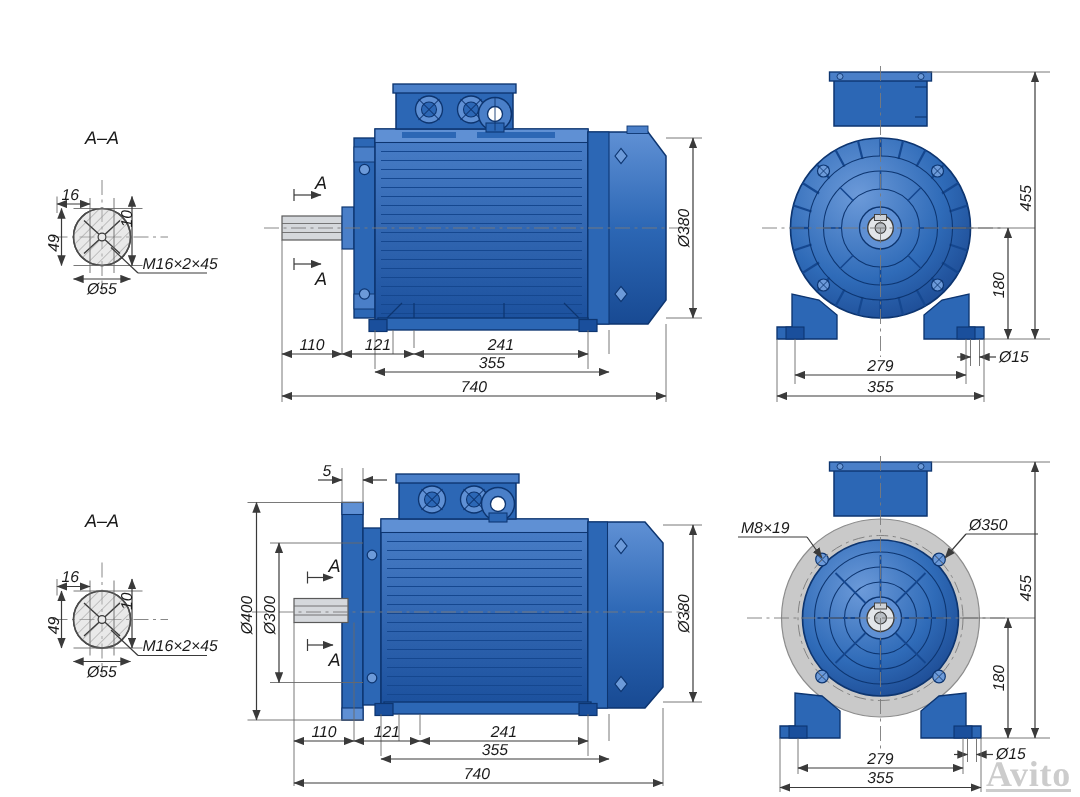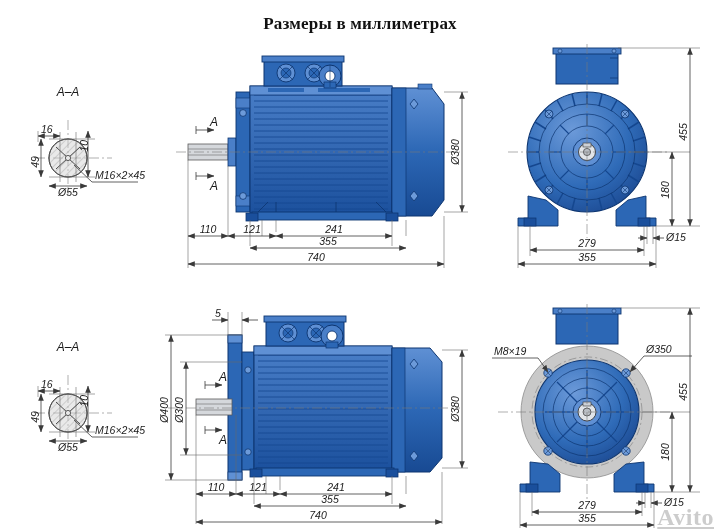--- a/index.html
+++ b/index.html
@@ -41,21 +41,20 @@
     letter-spacing: 0.5px;
     user-select: none;
     text-decoration: underline;
   }
 </style>
 </head>
 <body>
 
 <div id="page">
 
-  <div id="page-title">Размеры в миллиметрах</div>
 
   <svg class="drawing" viewBox="0 0 720 531">
     <defs>
       <marker id="ar" markerWidth="9" markerHeight="7" refX="8.5" refY="3.5" orient="auto">
         <path d="M0,0 L9,3.5 L0,7 Z" fill="#3a3a3a"></path>
       </marker>
       <marker id="arl" markerWidth="9" markerHeight="7" refX="0.5" refY="3.5" orient="auto">
         <path d="M9,0 L0,3.5 L9,7 Z" fill="#3a3a3a"></path>
       </marker>
       <pattern id="hatch" width="5" height="5" patternUnits="userSpaceOnUse" patternTransform="rotate(45)">

